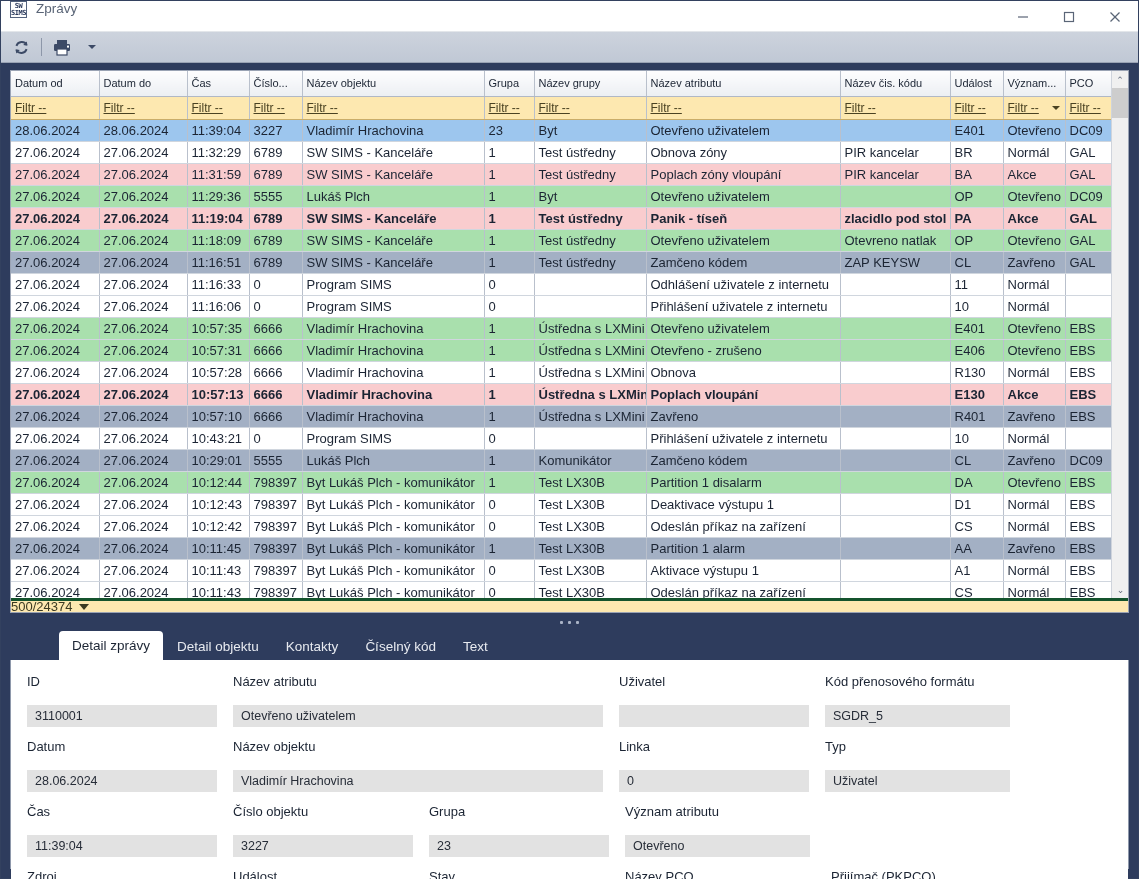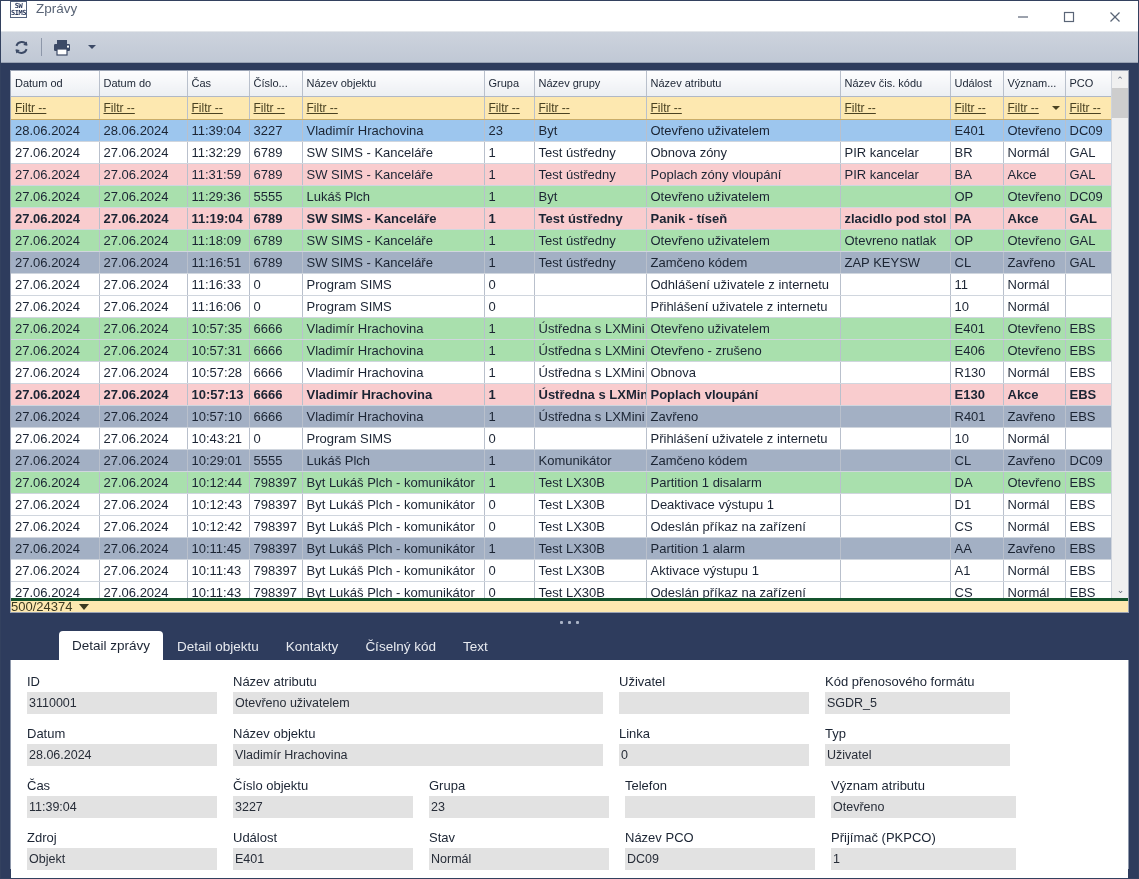--- a/index.html
+++ b/index.html
@@ -130,25 +130,25 @@
     height: 27px; padding: 0 13px; display: flex; align-items: center;
     font-size: 13.5px; color: #e7eaf0;
     border-radius: 4px 4px 0 0;
   }
   .tab.active { background: #ffffff; color: #1b2433; height: 29px; margin-left: 48px; }
   .detail-body {
     background: #fff; flex: 1 1 auto; padding: 14px 16px 8px 16px;
     display: flex; flex-direction: column; gap: 12px; min-height: 0;
   }
   .frow { display: flex; gap: 16px; align-items: flex-start; }
-  .field { display: flex; flex-direction: column; gap: 3px; }
+  .field { display: flex; flex-direction: column; gap: 16px; }
   .field label { font-size: 13px; color: #1b2433; }
   .field .val {
     background: #e2e2e2; height: 22px; display: flex; align-items: center;
-    padding: 0 2px; font-size: 12.5px; color: #272d38;
+    padding: 0 8px; font-size: 12.5px; color: #272d38;
   }
   
   .c-a { width: 190px; }
   .c-b { width: 180px; }
   .c-wide { width: 370px; }
   .c-c { width: 180px; }
   .c-d { width: 190px; }
   .c-e { width: 185px; }
 </style>
 </head>
@@ -638,24 +638,20 @@
             <div class="val">11:39:04</div>
           </div>
           <div class="field c-b">
             <label>Číslo objektu</label>
             <div class="val">3227</div>
           </div>
           <div class="field c-c">
             <label>Grupa</label>
             <div class="val">23</div>
           </div>
-          <div class="field c-d">
-            <label>Telefon</label>
-            <div class="val"></div>
-          </div>
           <div class="field c-e">
             <label>Význam atributu</label>
             <div class="val">Otevřeno</div>
           </div>
         </div>
 
         <div class="frow">
           <div class="field c-a">
             <label>Zdroj</label>
             <div class="val">Objekt</div>

